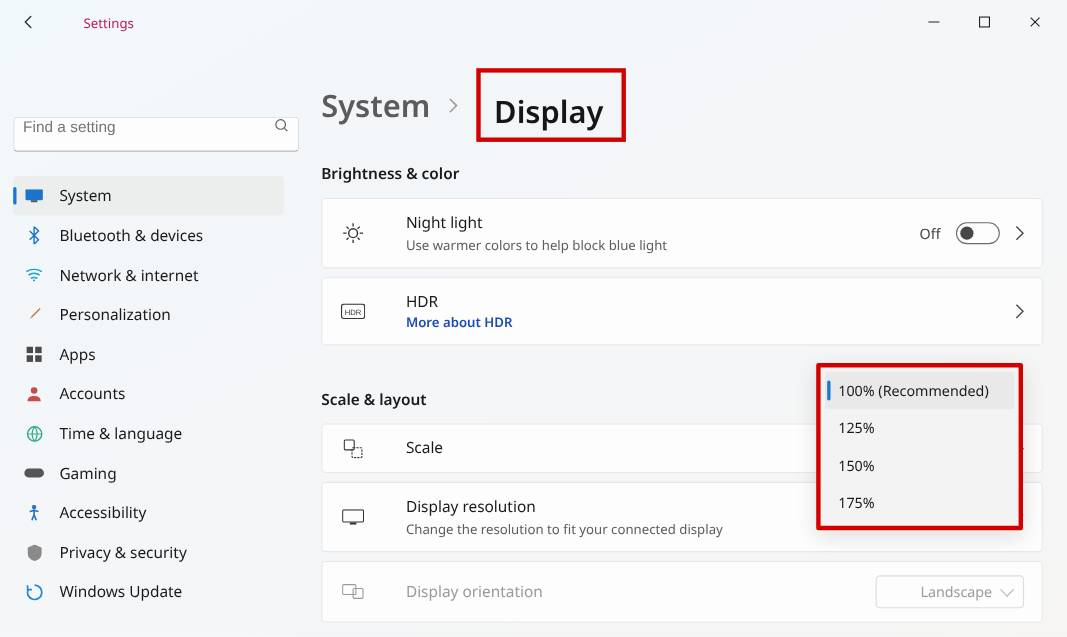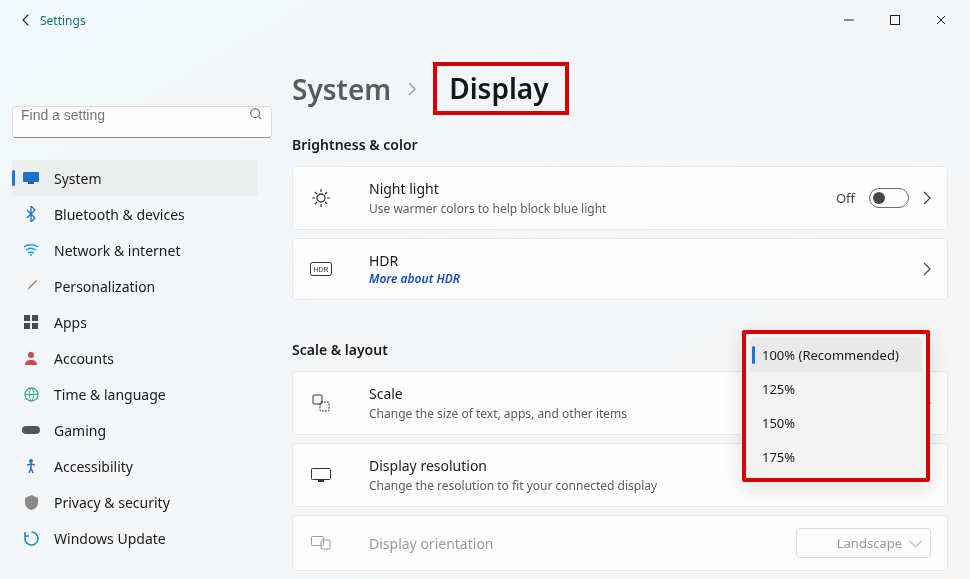--- a/index.html
+++ b/index.html
@@ -16,21 +16,21 @@
     .titlebar {
       display: flex;
       align-items: center;
       height: 40px;
       padding: 0 6px 0 12px;
     }
     .titlebar .back {
       width: 28px; height: 28px; display:flex;align-items:center;justify-content:center;
       color:#2a2a2a;border-radius:4px;
     }
-    .titlebar .title { margin-left: 0; font-size: 12px; color:#0f766e;}
+    .titlebar .title { margin-left: 36px; font-size: 12px; color:#be185d;}
     .win-controls { margin-left:auto; display:flex; gap:0;}
     .win-btn { width:46px;height:32px;display:flex;align-items:center;justify-content:center;color:#333;}
     .layout { display:flex; height: calc(100% - 40px);}
     .sidebar { width: 270px; padding: 6px 12px 0 12px; }
     .userblock { height: 50px; margin-bottom: 10px;}
     .search {
       display:flex; align-items:flex-start; width: 260px; height:32px;
       background:#fdfdfd; border:1px solid #d9dbdd; border-bottom:1px solid #8a8a8a;
       border-radius:4px; padding:0 8px;
     }
@@ -46,34 +46,34 @@
     .navitem.active::before {
       content:""; position:absolute; left:0; top:10px; bottom:10px; width:3px;
       background:#1976d2; border-radius:2px;
     }
     .nav-icon { width:18px; display:flex;justify-content:center;align-items:center;}
     .nav-label { font-size:14px; color:#1a1a1a;}
     .main { flex:1; padding: 16px 22px 0 22px; overflow:auto;}
     .crumb { display:flex;align-items:center; gap:16px; margin:6px 0 20px 0;}
     .crumb-parent { font-size:28px; color:#5b5b5b; font-weight:600;}
     .crumb-sep { color:#9a9a9a;}
-    .crumb-current-wrap { border:4px solid #d40000; padding:3px 16px 4px 12px;}
+    .crumb-current-wrap { border:4px solid #d40000; padding:17px 16px 4px 12px;}
     .crumb-current { font-size:28px; font-weight:600; color:#161616;}
     .section-title { font-size:14px; font-weight:600; color:#1a1a1a; margin:4px 0 12px 0;}
     .card {
       background:#fdfdfd; border:1px solid #e7e8e9; border-radius:4px;
       display:flex; align-items:center; padding:12px 16px; margin-bottom:8px;
       gap:36px;
     }
     .card.disabled .card-title, .card.disabled .card-sub, .card.disabled .card-ico, .card.disabled .trail-text { color:#9a9a9a; }
     .card-ico { width:24px; display:flex;justify-content:center;align-items:center; color:#333;}
     .card-text { flex:1; }
     .card-title { font-size:14px; color:#1a1a1a; }
     .card-sub { font-size:12px; color:#5c5c5c; margin-top:2px;}
-    .card-link { font-size:12px; color:#1a4bb8; font-weight:600;font-style:italic;}
+    .card-link { font-size:12px; color:#1a4bb8; font-weight:600;}
     .trail { display:flex; align-items:center; gap:14px;}
     .trail-text { font-size:13px; color:#444;}
     .toggle {
       width:40px;height:20px;border-radius:10px;border:1px solid #6b6b6b;
       position:relative; background:transparent;
     }
     .toggle::after{
       content:""; position:absolute; left:3px; top:3px; width:12px;height:12px;
       border-radius:50%; background:#474747;
     }
@@ -309,21 +309,20 @@
 
     <div class="card">
       <span class="card-ico">
           <svg width="18" height="18" viewBox="0 0 18 18">
             <rect x="1" y="1" width="9" height="9" rx="1" fill="none" stroke="#333"></rect>
             <rect x="8" y="8" width="9" height="9" rx="1" fill="none" stroke="#333" stroke-dasharray="2 1"></rect>
           </svg>
         </span>
       <div class="card-text">
         <div class="card-title">Scale</div>
-        <div class="card-sub">Change the size of text, apps, and other items</div>
       </div>
       <div class="trail">
         <span class="chev">
             <svg width="8" height="14">
               <path d="M1 1l6 6-6 6" stroke="currentColor" stroke-width="1.3" fill="none"></path>
             </svg>
           </span>
       </div>
     </div>
 

